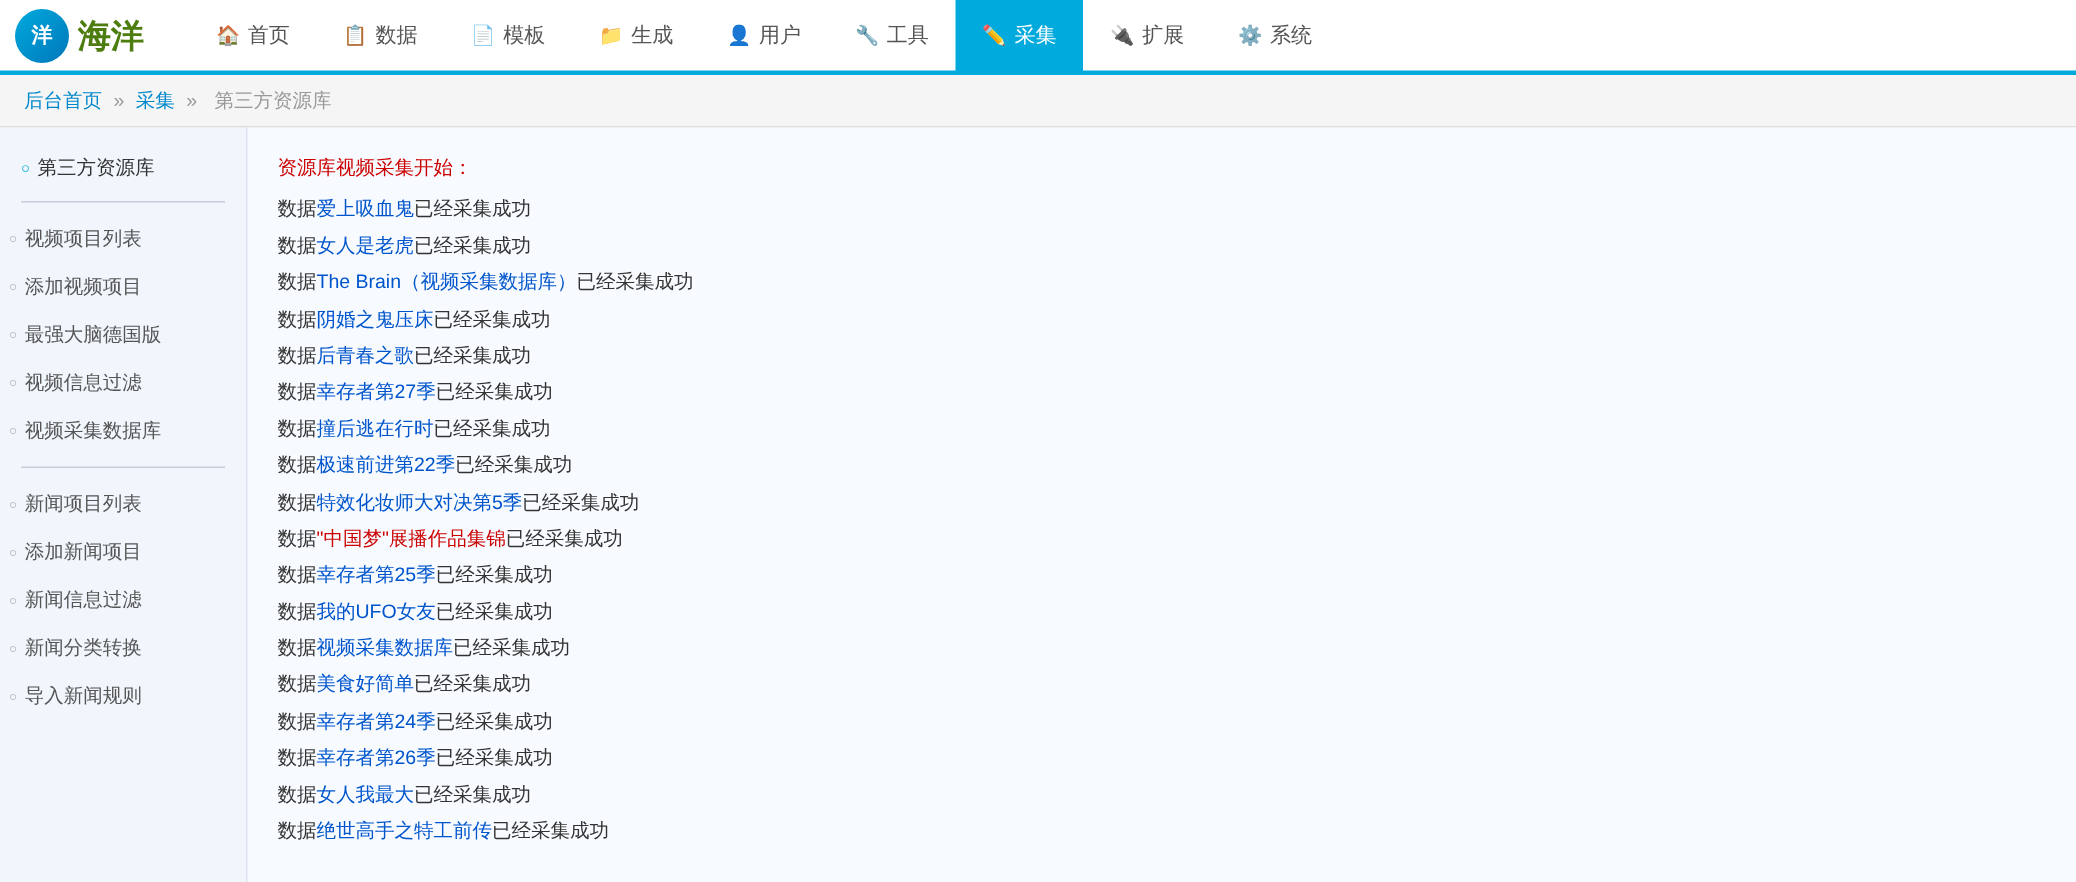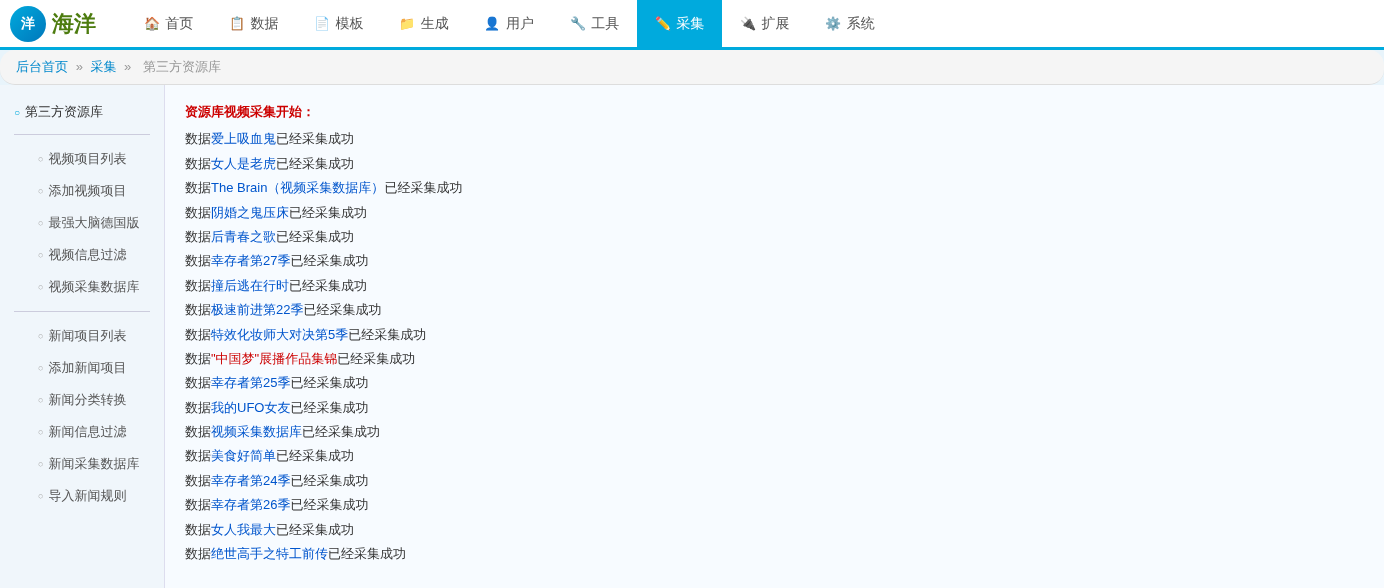--- a/index.html
+++ b/index.html
@@ -9,39 +9,39 @@
     .header { background: white; border-bottom: 3px solid #00aadd; display: flex; align-items: center; height: 50px; padding: 0 10px; }
     .logo { display: flex; align-items: center; gap: 6px; margin-right: 30px; }
     .logo-circle { width: 36px; height: 36px; border-radius: 50%; background: linear-gradient(135deg, #00aadd, #0077bb); display: flex; align-items: center; justify-content: center; color: white; font-size: 14px; font-weight: bold; }
     .logo-text { font-size: 22px; color: #4d7c0f; font-weight: bold; }
     nav { display: flex; gap: 0; }
     .nav-item { padding: 0 18px; height: 50px; display: flex; align-items: center; gap: 5px; color: #555; text-decoration: none; cursor: pointer; font-size: 14px; transition: background 0.2s; }
     .nav-item.active { background: #00aadd; color: white; }
     .nav-icon { font-size: 13px; }
 
     
-    .breadcrumb { background: #f5f5f5; border-bottom: 1px solid #ddd; padding: 8px 16px; font-size: 13px; color: #666; border-radius: 15px; }
+    .breadcrumb { background: #f5f5f5; border-bottom: 1px solid #ddd; padding: 8px 16px; font-size: 13px; color: #666; }
     .breadcrumb a { color: #0088cc; text-decoration: none; }
     .breadcrumb span { color: #999; margin: 0 4px; }
 
     
     .layout { display: flex; min-height: calc(100vh - 80px); }
 
     
     .sidebar { width: 165px; background: #f0f6fb; border-right: 1px solid #dde; padding: 10px 0; flex-shrink: 0; }
     .sidebar-section-title { padding: 8px 14px 5px; font-size: 13px; color: #333; display: flex; align-items: center; gap: 5px; }
     .sidebar-section-title::before { content: "○"; font-size: 10px; color: #00aadd; }
-    .sidebar-item { padding: 7px 14px 7px 38px; font-size: 13px; color: #555; cursor: pointer; display: flex; align-items: center; gap: 5px; }
+    .sidebar-item { padding: 7px 14px 7px 6px; font-size: 13px; color: #555; cursor: pointer; display: flex; align-items: center; gap: 5px; }
     .sidebar-item::before { content: "○"; font-size: 9px; color: #aaa; }
     .sidebar-divider { border: none; border-top: 1px solid #ccd; margin: 8px 14px; }
 
     
     .main { flex: 1; padding: 15px 20px; background: #f7fbff; }
     .log-area { font-size: 13px; line-height: 1.8; }
-    .log-header { color: #cc0000; font-weight: bold; margin-bottom: 4px; }
+    .log-header { color: #cc0000; font-weight: normal; margin-bottom: 4px; }
     .log-line { margin-bottom: 1px; }
     .link-text { color: #0055cc; }
     .link-text-red { color: #cc0000; }
   </style>
 </head>
 <body>
 
 <div class="header">
   <div class="logo">
     <div class="logo-circle">洋</div>
@@ -101,23 +101,22 @@
     <div class="sidebar-section-title">第三方资源库</div>
     <hr class="sidebar-divider">
     <div class="sidebar-item">视频项目列表</div>
     <div class="sidebar-item">添加视频项目</div>
     <div class="sidebar-item">最强大脑德国版</div>
     <div class="sidebar-item">视频信息过滤</div>
     <div class="sidebar-item">视频采集数据库</div>
     <hr class="sidebar-divider">
     <div class="sidebar-item">新闻项目列表</div>
     <div class="sidebar-item">添加新闻项目</div>
+    <div class="sidebar-item">新闻信息过滤</div>
     <div class="sidebar-item">新闻分类转换</div>
-    <div class="sidebar-item">新闻信息过滤</div>
-    <div class="sidebar-item">新闻采集数据库</div>
     <div class="sidebar-item">导入新闻规则</div>
   </div>
 
   <div class="main">
     <div class="log-area">
       <div class="log-header">资源库视频采集开始：</div>
 
       <div class="log-line">数据<span class="link-text">爱上吸血鬼</span>已经采集成功</div>
       <div class="log-line">数据<span class="link-text">女人是老虎</span>已经采集成功</div>
       <div class="log-line">数据<span class="link-text">The Brain（视频采集数据库）</span>已经采集成功</div>

